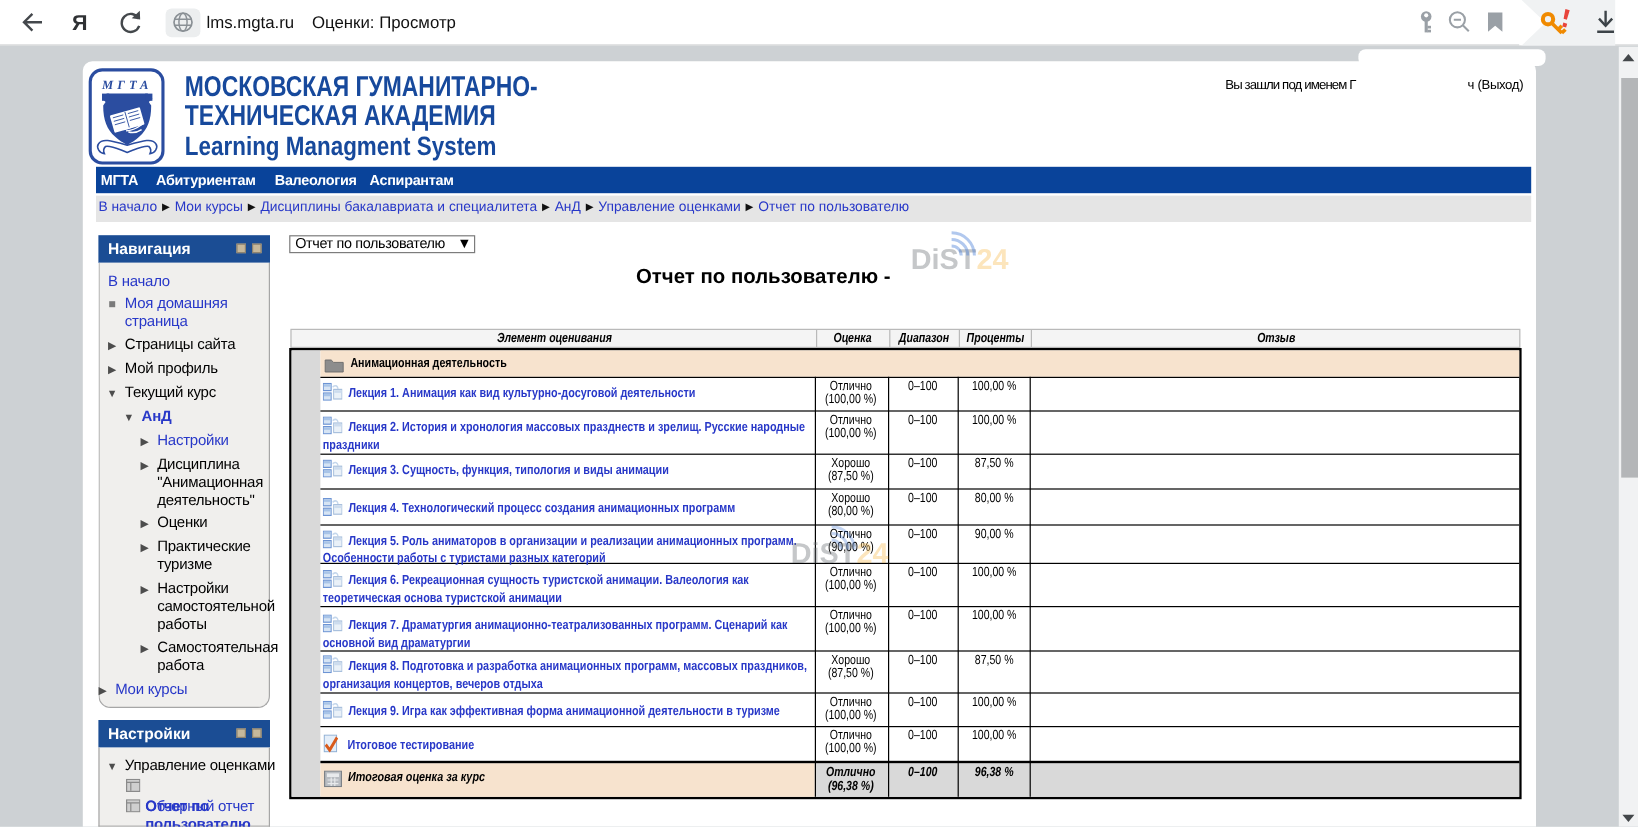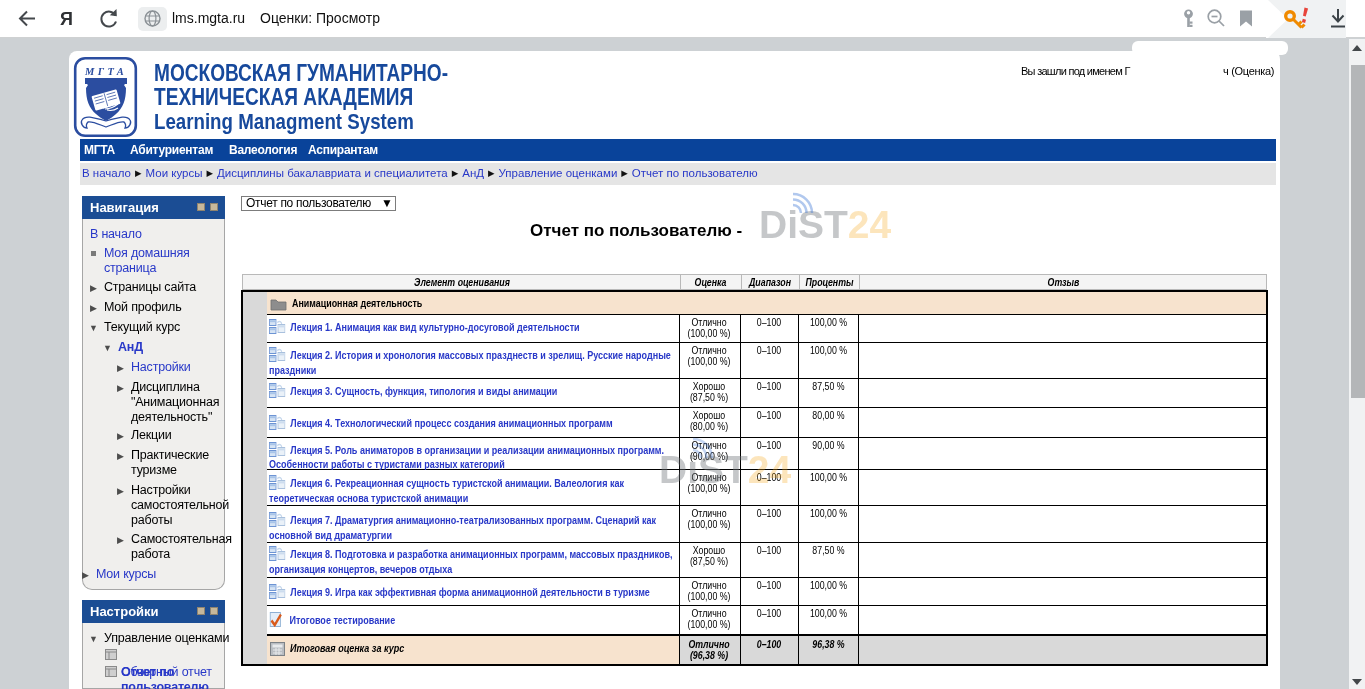--- a/index.html
+++ b/index.html
@@ -45,21 +45,21 @@
 .tri { color:#4d4d4d; font-size:9px; }
 .bull { position:absolute; width:5px; height:5px; background:#7a7a7a; }
 .b { font-weight:bold; }
 
 
 #selbox { left:241px; top:196px; width:155px; height:15px; background:#fff; border:1px solid #7c7c7c; font-size:12px; letter-spacing:-0.3px; line-height:13px; padding-left:4px; color:#000; }
 #selarrow { left:381px; top:196px; font-size:12px; color:#000; }
 #heading { left:530px; top:221px; font-size:17px; font-weight:bold; color:#000; white-space:nowrap; }
 
 
-.wm { position:absolute; font-weight:bold; font-size:39px; white-space:nowrap; transform-origin:left top; letter-spacing:0px;text-align:right; }
+.wm { position:absolute; font-weight:bold; font-size:24px; white-space:nowrap; transform-origin:left top; letter-spacing:0px;text-align:right; }
 .wm .g { color:rgba(110,114,120,0.40); }
 .wm .o { color:rgba(245,168,32,0.30); }
 
 
 #thead { left:242px; top:274px; width:1025px; height:16px; background:#f4f4f4; border:1px solid #b9b9b9; font-size:11px; font-weight:bold;font-style:italic; }
 #thead .hl { text-align:center; transform:scaleX(0.8); transform-origin:center top; top:1px; }
 #thead div { position:absolute; top:1px; }
 #tbody { left:241px; top:290px; width:1027px; height:376px; border:2px solid #000; background:#fff; }
 .band { position:absolute; left:0px; top:0px; width:24px; height:372px; background:#d9d9d9; }
 .rowtxt { position:absolute; font-size:11px; font-weight:bold; letter-spacing:0px; }
@@ -117,21 +117,21 @@
 <div class="abs" style="left:1349px;top:39px;width:16px;height:650px;background:#f1f2f3"></div>
 <div class="abs" style="left:1351px;top:65px;width:14px;height:333px;background:#b4b6b8"></div>
 <svg class="abs" style="left:1349px;top:39px" width="16" height="650">
   <path d="M8 6 L13 12 L3 12 Z" fill="#43474a"></path>
   <path d="M8 646 L13 640 L3 640 Z" fill="#43474a"></path>
 </svg>
 
 <div class="abs" id="page"></div>
 <div class="abs" id="blob"></div>
 <div class="abs" id="userline">Вы зашли под именем Г</div>
-<div class="abs" id="userline2">ч (Оценка)</div>
+<div class="abs" id="userline2">ч (Выход)</div>
 
 <svg class="abs" style="left:73px;top:56px" width="67" height="83" viewBox="0 0 67 83">
   <rect x="2.2" y="2.2" width="60.6" height="77.6" rx="10" fill="#fff" stroke="#2b4da0" stroke-width="2.6"></rect>
   <text x="12" y="18.5" font-size="10.5" font-weight="bold" font-style="italic" font-family="Liberation Serif" fill="#2b4da0" letter-spacing="3.4">МГТА</text>
   <path d="M12 26 l4 -4 h34 l4 4 l-3 3 l2 3 c0 12 -3 20 -10 26 c-3 3 -7 5 -10 7 c-3 -2 -7 -4 -10 -7 c-7 -6 -10 -14 -10 -26 l2 -3 z" fill="#2b4da0"></path>
   <rect x="12" y="22" width="6" height="6" fill="#2b4da0"></rect>
   <rect x="48" y="22" width="6" height="6" fill="#2b4da0"></rect>
   <g transform="rotate(-16 33 44)">
     <rect x="20" y="36.5" width="26" height="15" rx="1" fill="#fff"></rect>
     <path d="M33 37 v14 M22 39 l9 0 M22 42 h9 M22 45 h9 M35 39 h9 M35 42 h9 M35 45 h9" stroke="#2b4da0" stroke-width="0.7" fill="none"></path>
@@ -171,21 +171,21 @@
   <div class="it" style="left:104px;top:300px">Мой профиль</div>
   <div class="it" style="left:89px;top:320px"><span class="tri">▼</span></div>
   <div class="it" style="left:104px;top:320px">Текущий курс</div>
   <div class="it" style="left:103px;top:340px"><span class="tri">▼</span></div>
   <div class="it" style="left:118px;top:340px"><a class="lnk b">АнД</a></div>
   <div class="it" style="left:117px;top:360px"><span class="tri">▶</span></div>
   <div class="it" style="left:131px;top:360px"><a class="lnk">Настройки</a></div>
   <div class="it" style="left:117px;top:380px"><span class="tri">▶</span></div>
   <div class="it" style="left:131px;top:380px;width:92px;white-space:normal;line-height:15px">Дисциплина "Анимационная деятельность"</div>
   <div class="it" style="left:117px;top:428px"><span class="tri">▶</span></div>
-  <div class="it" style="left:131px;top:428px">Лекции</div>
+  <div class="it" style="left:131px;top:428px">Оценки</div>
   <div class="it" style="left:117px;top:448px"><span class="tri">▶</span></div>
   <div class="it" style="left:131px;top:448px;width:92px;white-space:normal;line-height:15px">Практические туризме</div>
   <div class="it" style="left:117px;top:483px"><span class="tri">▶</span></div>
   <div class="it" style="left:131px;top:483px;width:95px;white-space:normal;line-height:15px">Настройки самостоятельной работы</div>
   <div class="it" style="left:117px;top:532px"><span class="tri">▶</span></div>
   <div class="it" style="left:131px;top:532px;width:95px;white-space:normal;line-height:15px">Самостоятельная работа</div>
   <div class="it" style="left:82px;top:567px"><span class="tri">▶</span></div>
   <div class="it" style="left:96px;top:567px"><a class="lnk">Мои курсы</a></div>
 </div>
 

